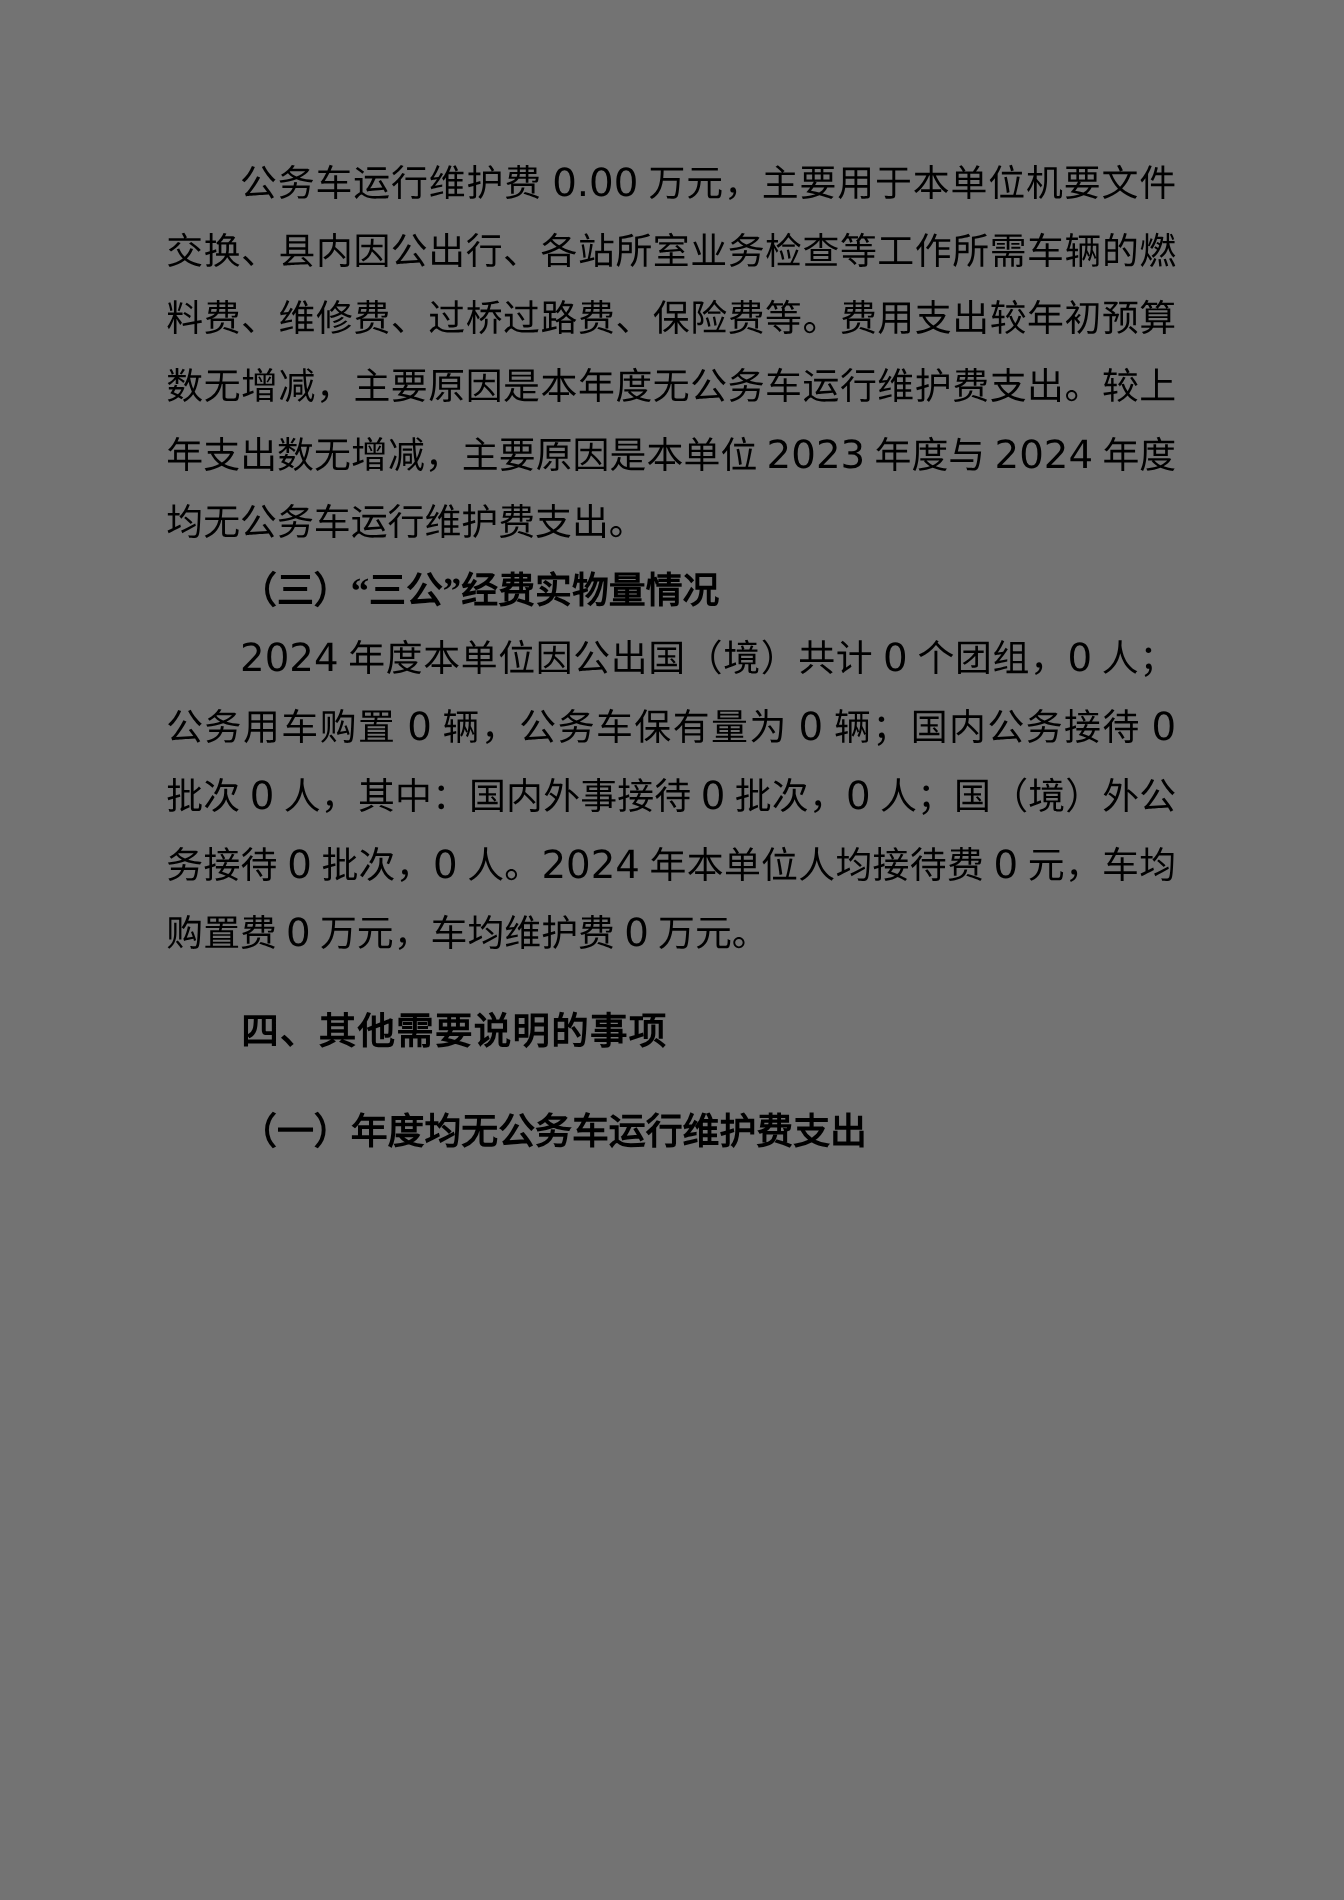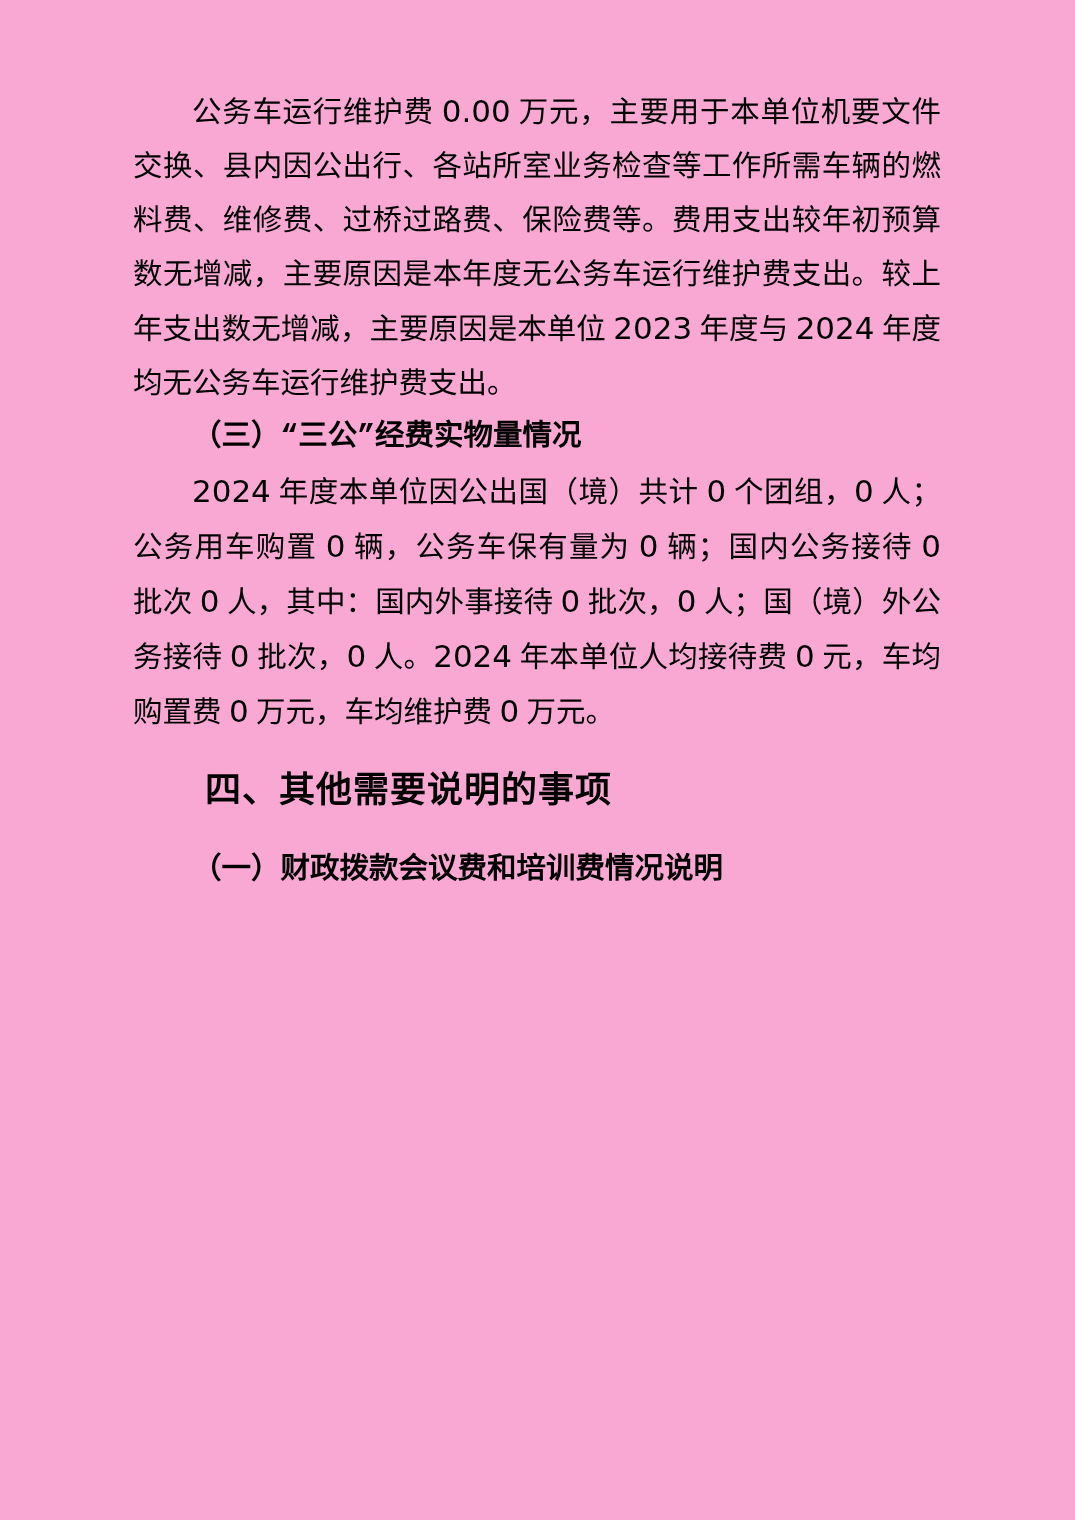--- a/index.html
+++ b/index.html
@@ -5,45 +5,45 @@
   html, body {
     margin: 0;
     padding: 0;
     background: #ffffff;
   }
   .page {
     position: relative;
     width: 1075px;
     height: 1520px;
     box-sizing: border-box;
-    padding: 84px 134px 0 133px;
-    background: #f9a8d4;
+    padding: 120px 134px 0 133px;
+    background: #737373;
     color: #000000;
     font-family: "Liberation Serif", "DejaVu Serif", serif;
     font-size: 29.5px;
     line-height: 54px;
     overflow: hidden;
   }
   p.body {
     margin: 0;
     text-align: justify;
     text-indent: 2em;
     word-break: break-all;
   }
   .h-kai {
     margin: 0;
     font-size: 29.5px;
     line-height: 54px;
     font-weight: 700;
     text-indent: 2em;
-    font-family: Liberation Mono, monospace;
+    font-family: Liberation Serif, serif;
   }
   .h-hei {
     margin: 24px 0 26px 0;
-    font-size: 36px;
+    font-size: 30px;
     line-height: 54px;
     font-weight: 700;
     text-indent: 2em;
     font-family: "Liberation Sans", "DejaVu Sans", sans-serif;
     letter-spacing: 1px;
   }
   
   .num {
     font-family: "DejaVu Sans", "Liberation Sans", sans-serif;
     font-size: 1.05em;
@@ -57,16 +57,16 @@
 
   <p class="body">公务车运行维护费 <span class="num">0.00</span> 万元，主要用于本单位机要文件交换、县内因公出行、各站所室业务检查等工作所需车辆的燃料费、维修费、过桥过路费、保险费等。费用支出较年初预算数无增减，主要原因是本年度无公务车运行维护费支出。较上年支出数无增减，主要原因是本单位 <span class="num">2023</span> 年度与 <span class="num">2024</span> 年度均无公务车运行维护费支出。</p>
 
 
   <h3 class="h-kai">（三）“三公”经费实物量情况</h3>
 
   <p class="body"><span class="num">2024</span> 年度本单位因公出国（境）共计 <span class="num">0</span> 个团组，<span class="num">0</span> 人；公务用车购置 <span class="num">0</span> 辆，公务车保有量为 <span class="num">0</span> 辆；国内公务接待 <span class="num">0</span> 批次 <span class="num">0</span> 人，其中：国内外事接待 <span class="num">0</span> 批次，<span class="num">0</span> 人；国（境）外公务接待 <span class="num">0</span> 批次，<span class="num">0</span> 人。<span class="num">2024</span> 年本单位人均接待费 <span class="num">0</span> 元，车均购置费 <span class="num">0</span> 万元，车均维护费 <span class="num">0</span> 万元。</p>
 
   <h2 class="h-hei">四、其他需要说明的事项</h2>
 
-  <h3 class="h-kai">（一）财政拨款会议费和培训费情况说明</h3>
+  <h3 class="h-kai">（一）年度均无公务车运行维护费支出</h3>
 
 
 </div>
 
 </body></html>

